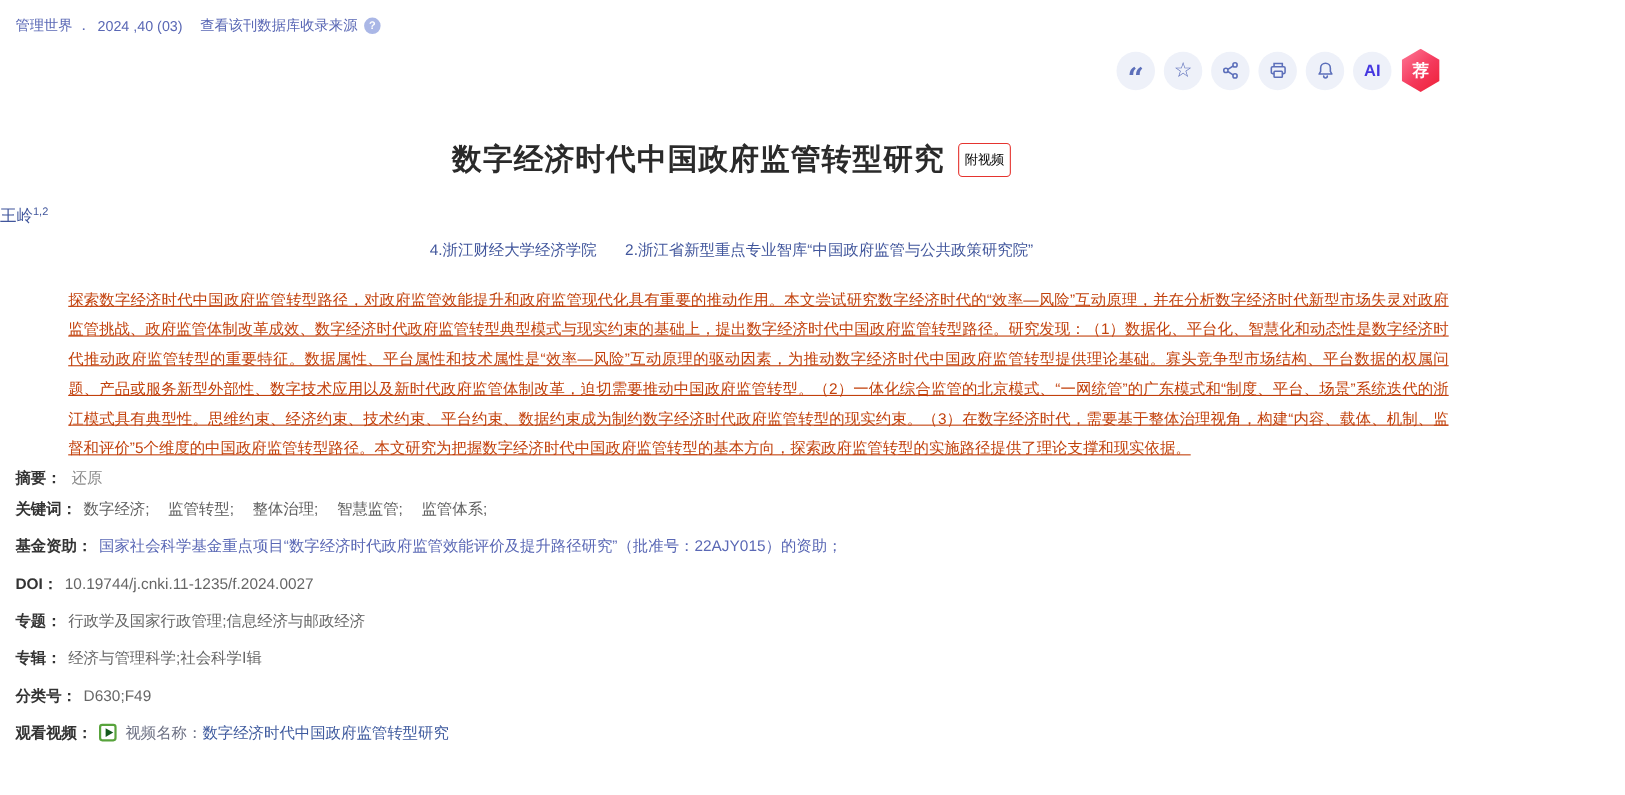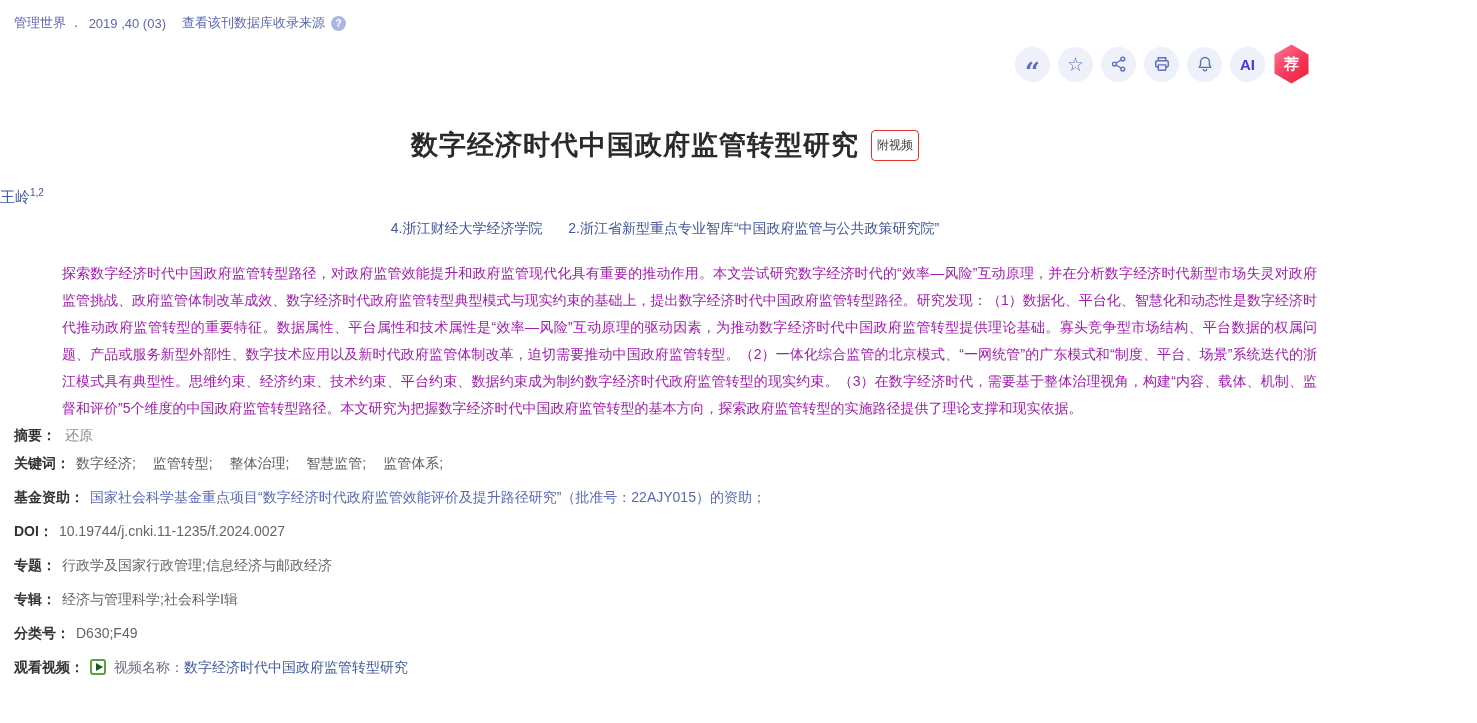--- a/index.html
+++ b/index.html
@@ -22,54 +22,54 @@
   .star-glyph { font-size:19px; line-height:1; }
   .ai-label { font-size:15px; font-weight:bold; color:#4436e0; font-style:normal; }
   .hex-badge { width:37px; height:40px; background:linear-gradient(135deg,#ff7d9b 0%,#f4385b 55%,#ee1f34 100%);
                clip-path:polygon(50% 1%, 96% 26%, 96% 74%, 50% 99%, 4% 74%, 4% 26%);
                color:#fff; font-size:15px; font-weight:bold; display:flex; align-items:center; justify-content:center; cursor:pointer; }
   .tool-svg { display:block; }
 
   
   .title-row { margin-top:95px; display:flex; justify-content:center; align-items:center; gap:12px; }
   .article-title { font-size:27px; font-weight:600; color:#2a2a2a; letter-spacing:1px; }
-  .video-badge { font-size:12px; color:#404040; border:1px solid #e5342f; border-radius:4px;
+  .video-badge { font-size:12px; color:#000000; border:1px solid #e5342f; border-radius:4px;
                  padding:6px 5px; cursor:pointer; white-space:nowrap; }
   .author-row { margin-top:24px; text-align:left; font-size:15px; color:#41569c; }
   .author-row sup { font-size:10px; }
   .author-row a { color:#41569c; text-decoration:none; cursor:pointer; }
   .affil-row { margin-top:13px; text-align:center; font-size:14px; color:#41569c; }
   .affil-row span { margin:0 11px; }
 
   
   .fields { padding:0 13px 0 14px; margin-top:22px; }
   .frow { display:flex; align-items:flex-end; font-size:14px; margin-bottom:14px; line-height:20px; }
   .flabel { font-weight:bold; color:#333; white-space:nowrap; margin-right:6px; }
   .fvalue { color:#666; }
   .abstract-row { margin-bottom:8px; }
-  .abstract-text { text-align:justify; line-height:27px; color:#a21caf; }
+  .abstract-text { text-align:justify; line-height:27px; color:#c2410c;text-decoration:underline; }
   .restore-link { display:inline-block; margin-top:3px; margin-left:3px; color:#8a8a8a; cursor:pointer; line-height:20px; }
   .kw { margin-right:13px; color:#5e5e5e; cursor:pointer; }
   .link-blue { color:#5a68b5; cursor:pointer; }
   .video-row .fvalue { display:flex; align-items:center; gap:8px; }
   .play-icon { width:16px; height:16px; border:2px solid #58a33c; border-radius:3px; background:#fff;
                display:inline-flex; align-items:center; justify-content:center; cursor:pointer; flex:none; }
   .play-tri { width:0; height:0; border-left:7px solid #14591d; border-top:4px solid transparent;
               border-bottom:4px solid transparent; margin-left:2px; }
   .video-name-label { color:#6b6f82; }
   .video-name { color:#3e5a9e; cursor:pointer; }
 </style>
 </head>
 <body>
 
 <div class="page">
 
   <div class="topbar">
     <a>管理世界 ．</a>
-    <span class="issue">2019 ,40 (03)</span>
+    <span class="issue">2024 ,40 (03)</span>
     <a>查看该刊数据库收录来源</a>
     <span class="help-icon">?</span>
   </div>
 
   <div class="toolbar">
     <div class="tool-circle">
       <span class="quote-glyph">“</span>
     </div>
     <div class="tool-circle">
       <span class="star-glyph">☆</span>

